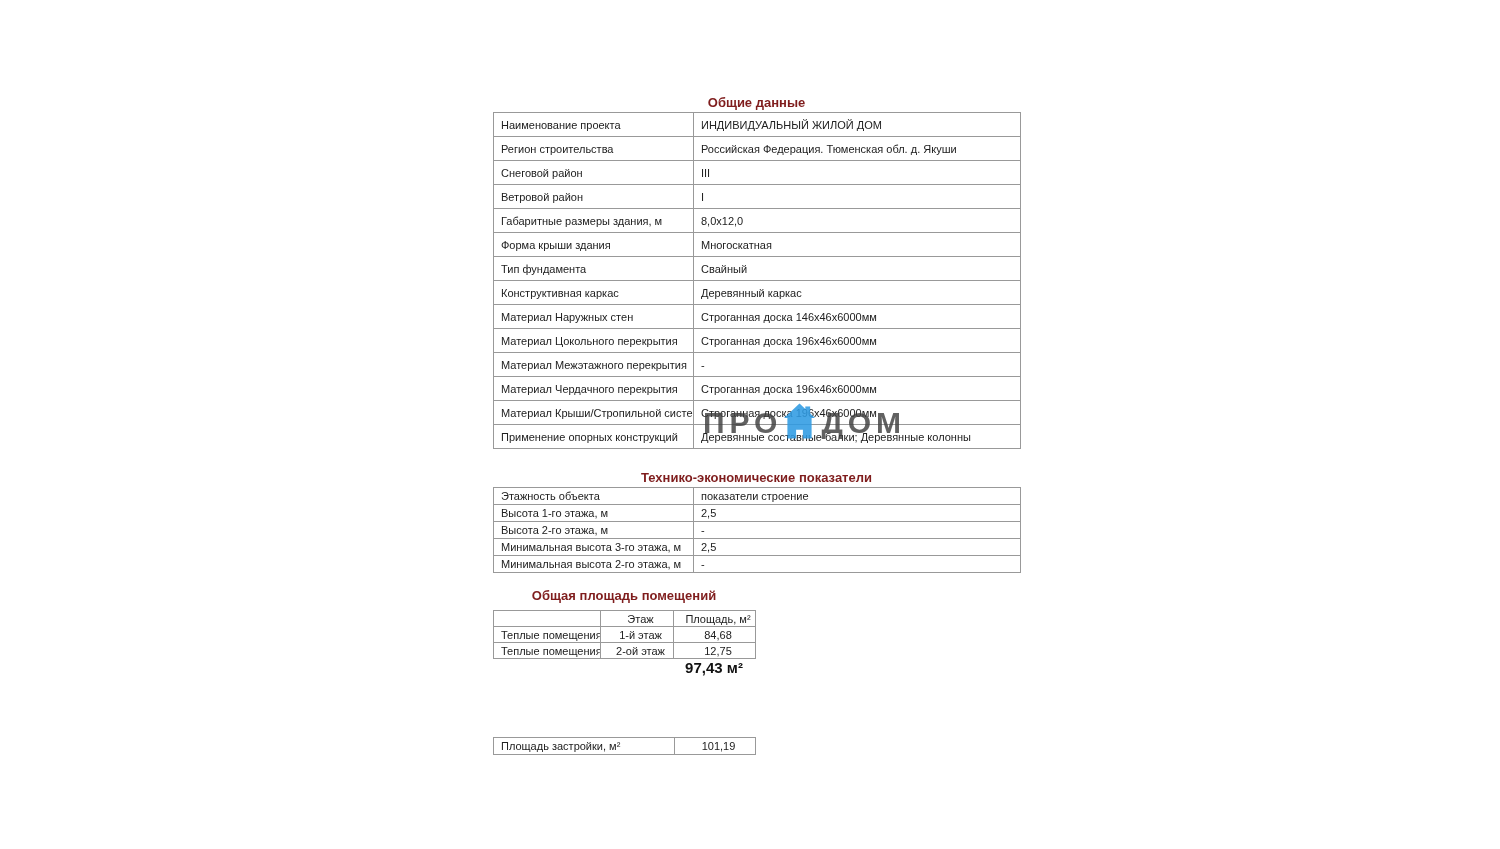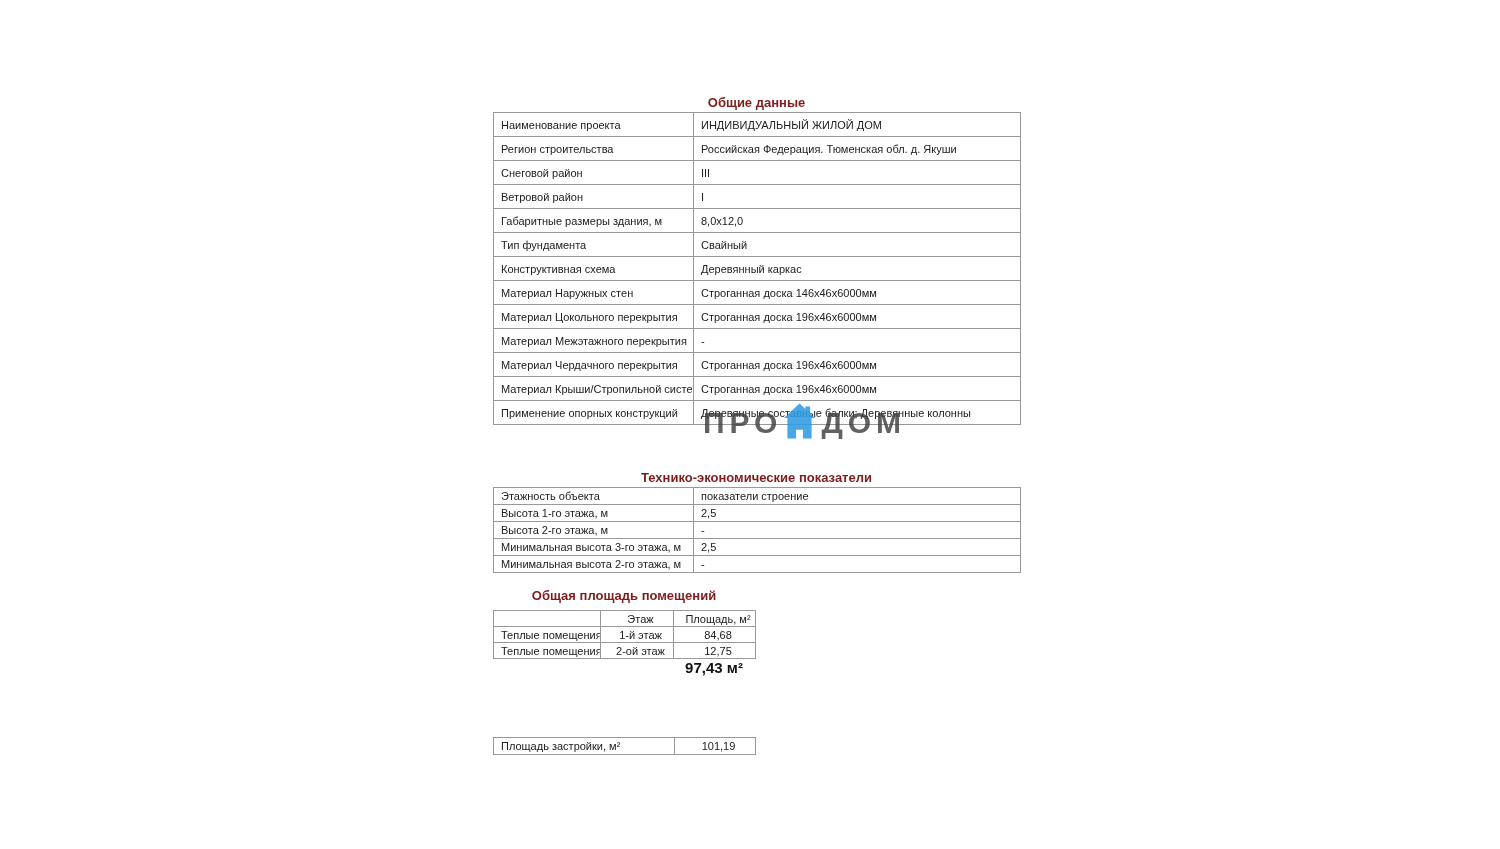--- a/index.html
+++ b/index.html
@@ -118,25 +118,29 @@
       </tr>
       <tr>
         <td>Ветровой район</td>
         <td>I</td>
       </tr>
       <tr>
         <td>Габаритные размеры здания, м</td>
         <td>8,0х12,0</td>
       </tr>
       <tr>
+        <td>Форма крыши здания</td>
+        <td>Многоскатная</td>
+      </tr>
+      <tr>
         <td>Тип фундамента</td>
         <td>Свайный</td>
       </tr>
       <tr>
-        <td>Конструктивная схема</td>
+        <td>Конструктивная каркас</td>
         <td>Деревянный каркас</td>
       </tr>
       <tr>
         <td>Материал Наружных стен</td>
         <td>Строганная доска 146х46х6000мм</td>
       </tr>
       <tr>
         <td>Материал Цокольного перекрытия</td>
         <td>Строганная доска 196х46х6000мм</td>
       </tr>

